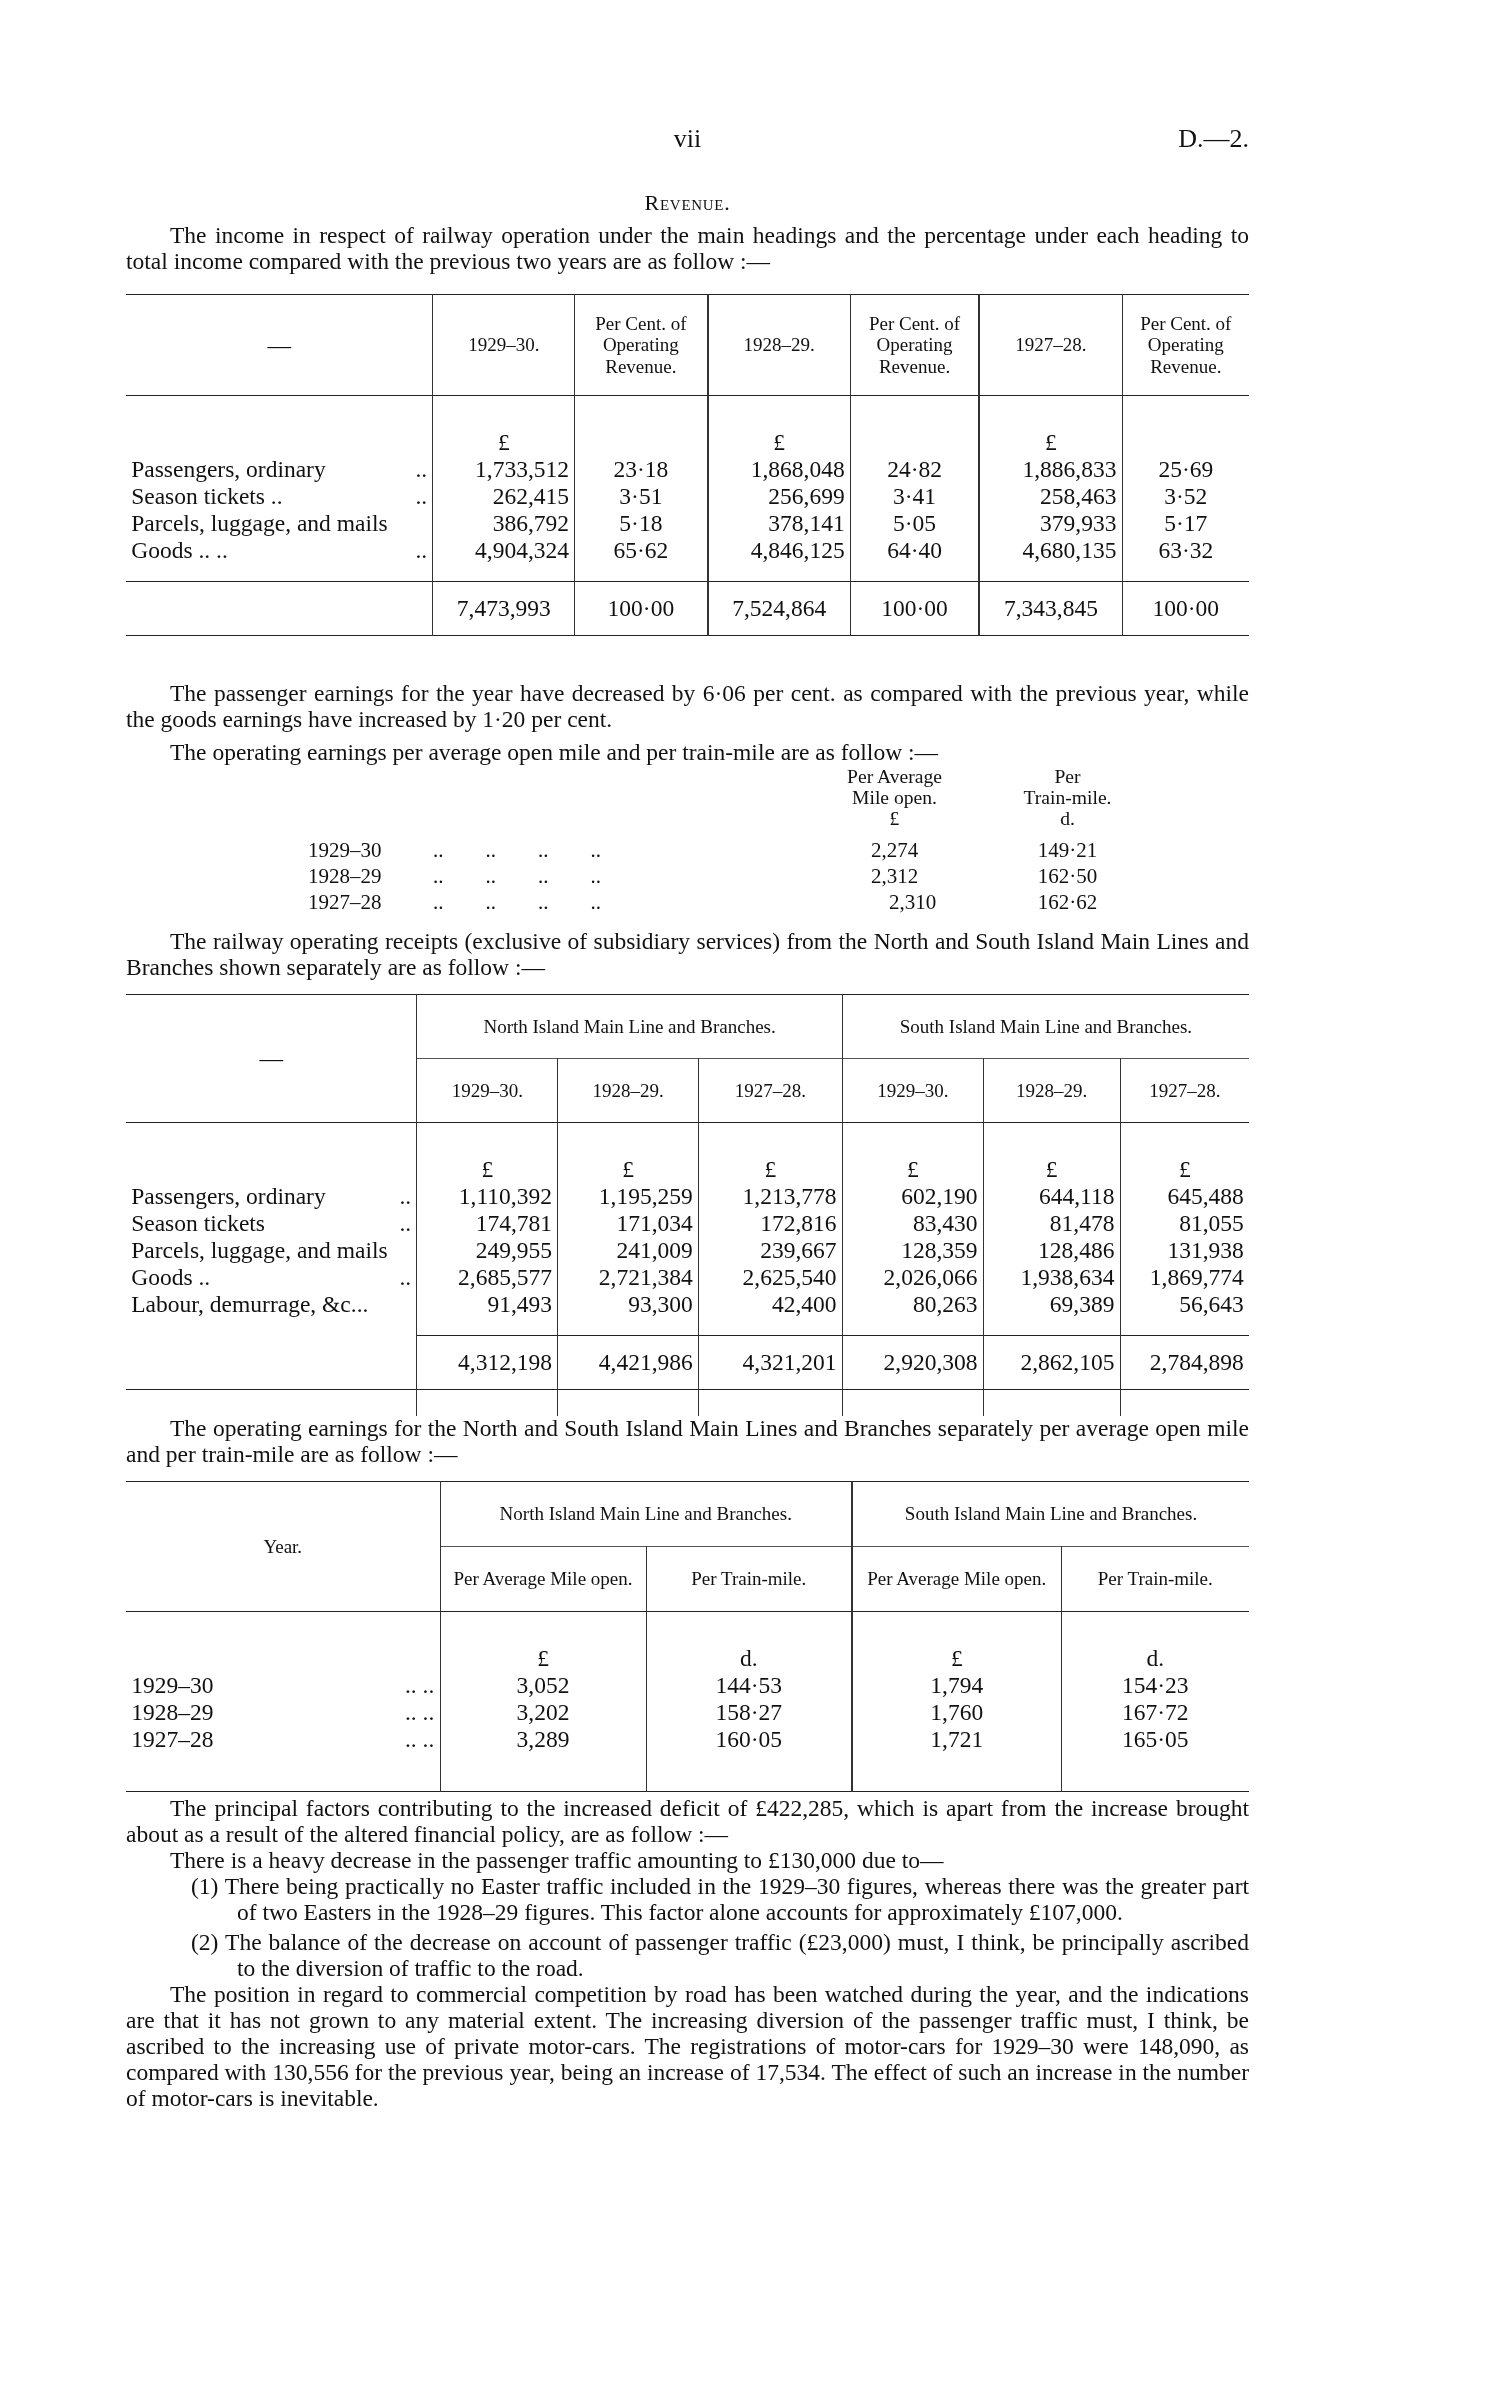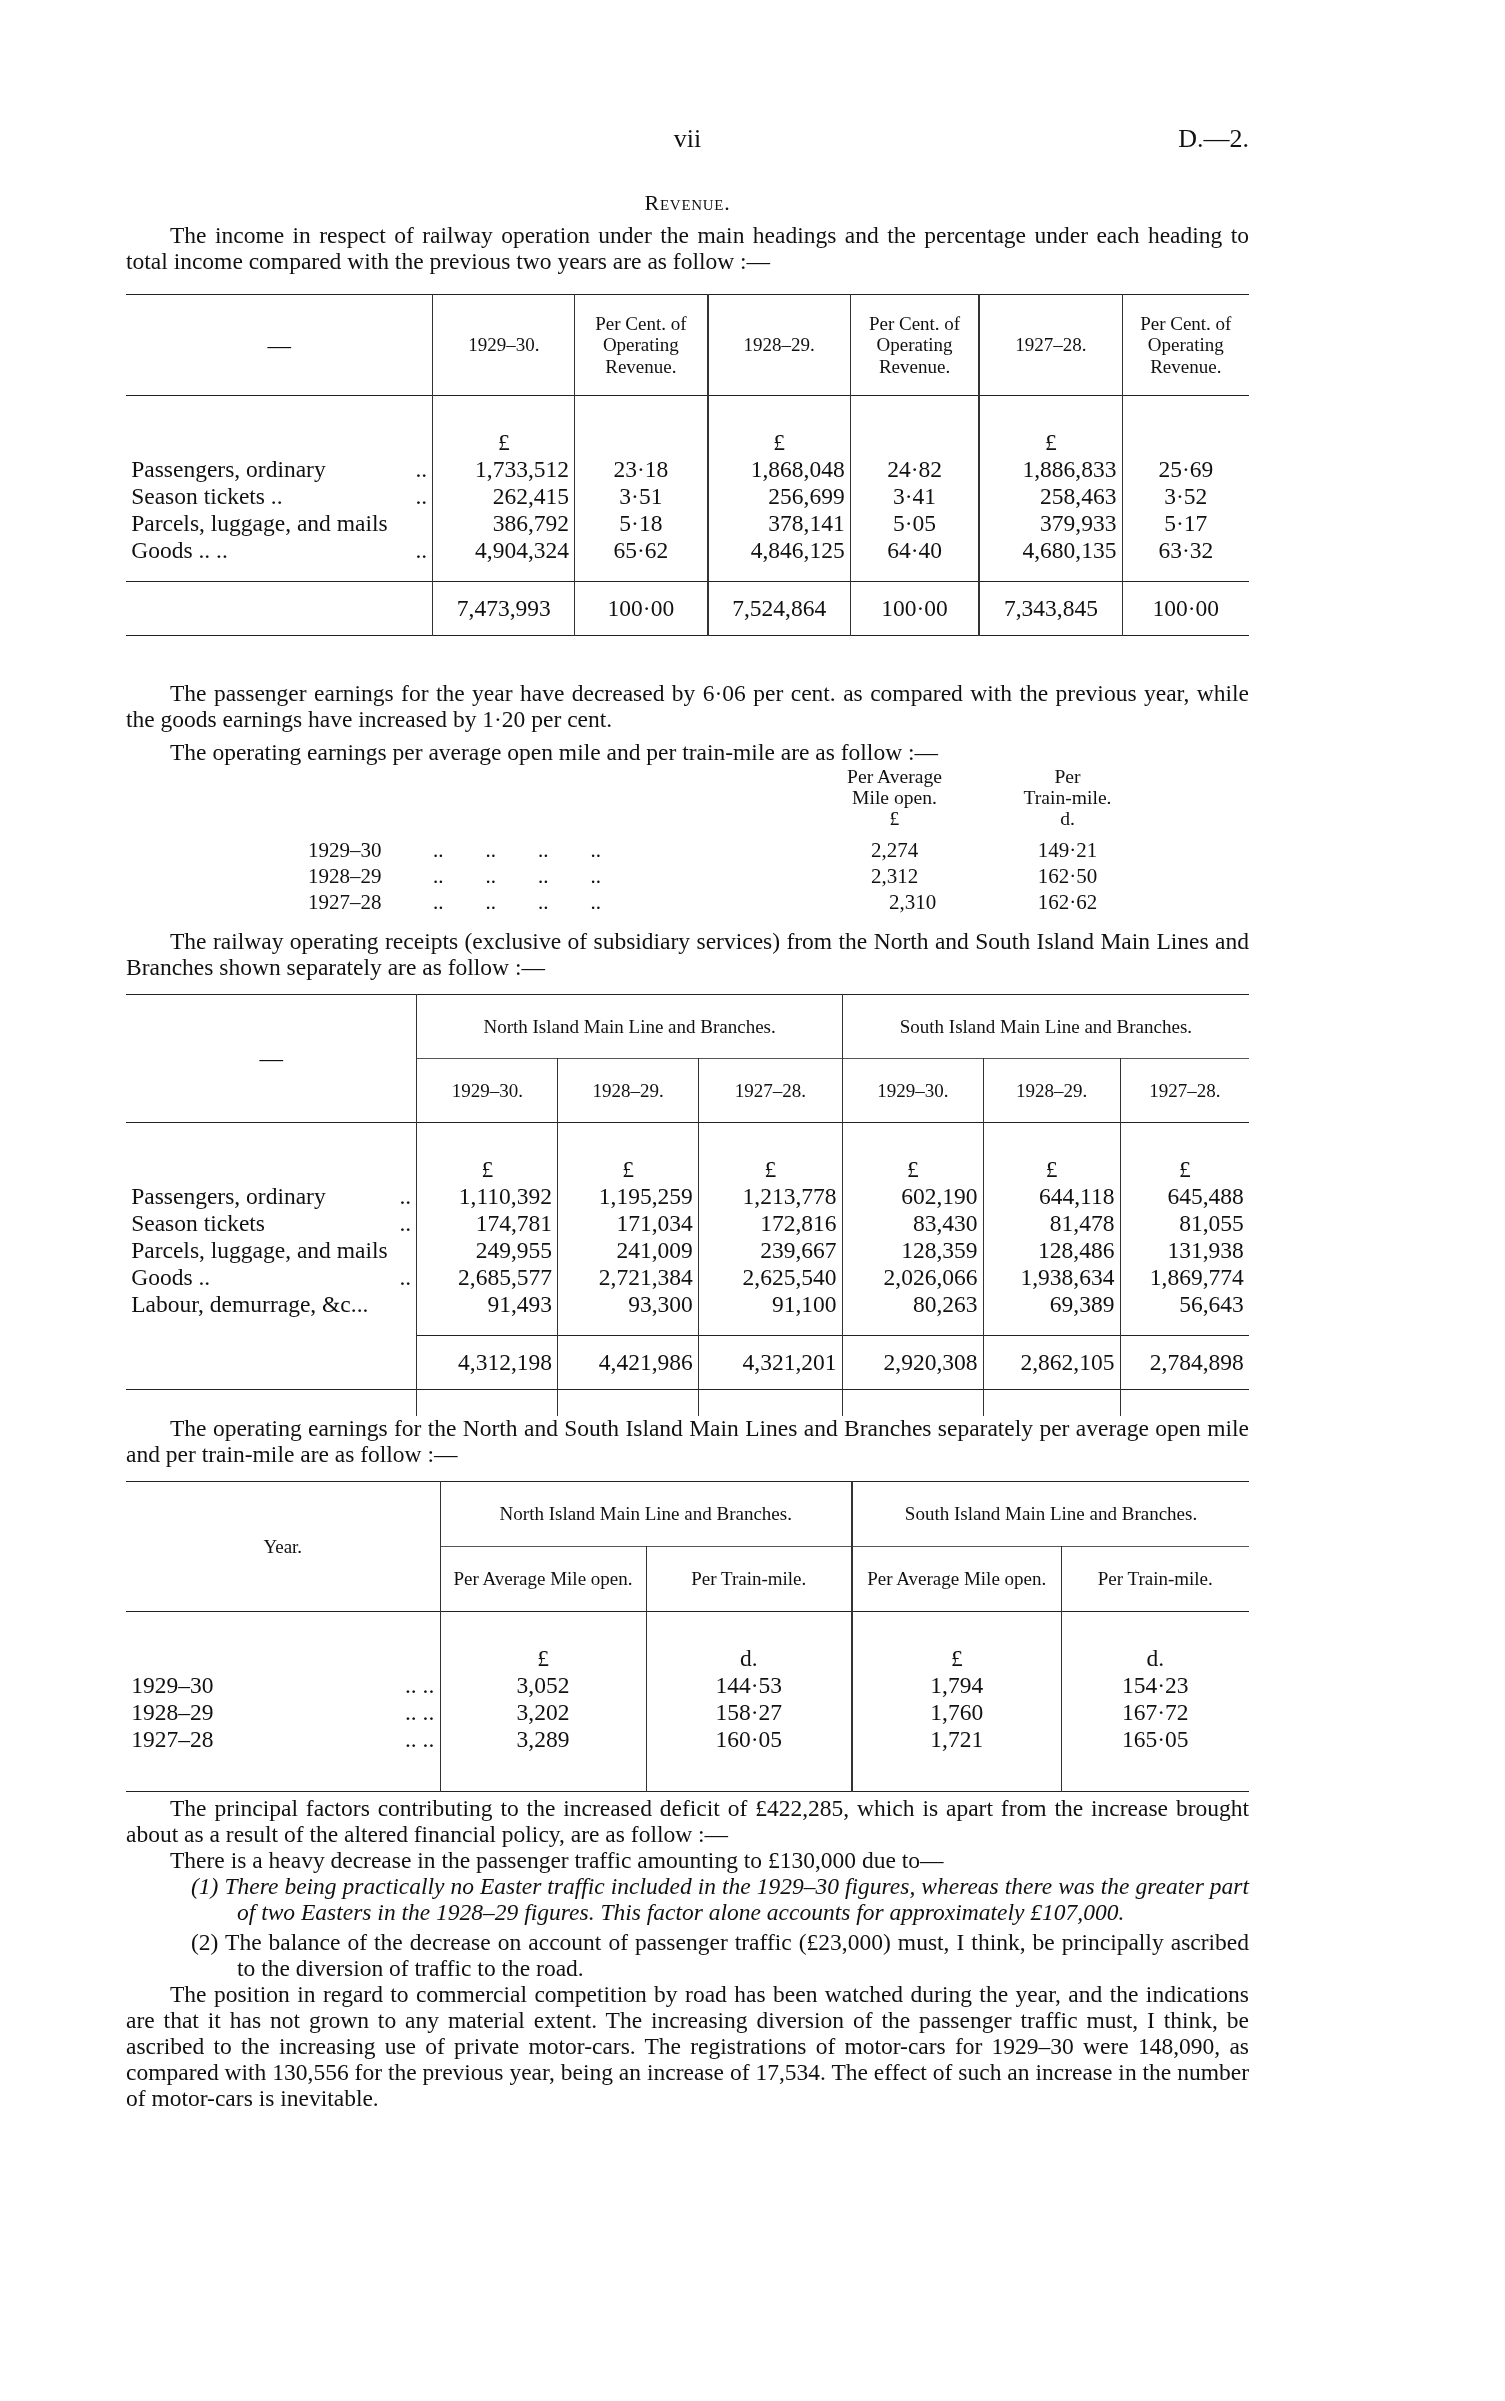--- a/index.html
+++ b/index.html
@@ -251,21 +251,21 @@
             <td class="num vl">2,721,384</td>
             <td class="num vl">2,625,540</td>
             <td class="num vl">2,026,066</td>
             <td class="num vl">1,938,634</td>
             <td class="num vl">1,869,774</td>
           </tr>
           <tr style="height: 26px;">
             <td class="lbl"><span>Labour, demurrage, &amp;c...</span><span class="dots"></span></td>
             <td class="num vl">91,493</td>
             <td class="num vl">93,300</td>
-            <td class="num vl">91,100</td>
+            <td class="num vl">42,400</td>
             <td class="num vl">80,263</td>
             <td class="num vl">69,389</td>
             <td class="num vl">56,643</td>
           </tr>
         </tbody>
       <tbody>
           <tr style="height:18.3px;">
             <td></td>
             <td class="vl"></td>
             <td class="vl"></td>
@@ -360,19 +360,19 @@
             <td class="dvl"></td>
             <td class="vl"></td>
           </tr>
     </tbody>
       </table>
   </div>
 
   <div class="abs" style="top:1795px;">
     <p class="txt ind">The principal factors contributing to the increased deficit of £422,285, which is apart from the increase brought about as a result of the altered financial policy, are as follow :—</p>
     <p class="txt ind" style="text-indent:44px;">There is a heavy decrease in the passenger traffic amounting to £130,000 due to—</p>
-    <p class="txt list-item" style="padding-left:111px; text-indent:-46px;font-style:italic;">(1) There being practically no Easter traffic included in the 1929–30 figures, whereas there was the greater part of two Easters in the 1928–29 figures.   This factor alone accounts for approximately £107,000.</p>
+    <p class="txt list-item" style="padding-left:111px; text-indent:-46px;">(1) There being practically no Easter traffic included in the 1929–30 figures, whereas there was the greater part of two Easters in the 1928–29 figures.   This factor alone accounts for approximately £107,000.</p>
     <p class="txt list-item" style="padding-left:111px; text-indent:-46px; margin-top:3.9px;">(2) The balance of the decrease on account of passenger traffic (£23,000) must, I think, be principally ascribed to the diversion of traffic to the road.</p>
     <p class="txt ind">The position in regard to commercial competition by road has been watched during the year, and the indications are that it has not grown to any material extent.   The increasing diversion of the passenger traffic must, I think, be ascribed to the increasing use of private motor-cars.   The registrations of motor-cars for 1929–30 were 148,090, as compared with 130,556 for the previous year, being an increase of 17,534.   The effect of such an increase in the number of motor-cars is inevitable.</p>
   </div>
 
 </div>
 
 
 </body></html>

